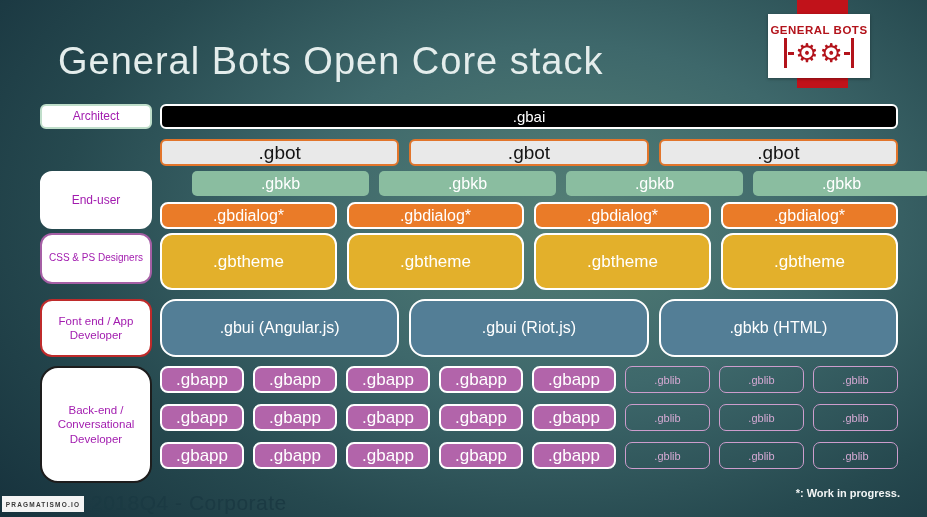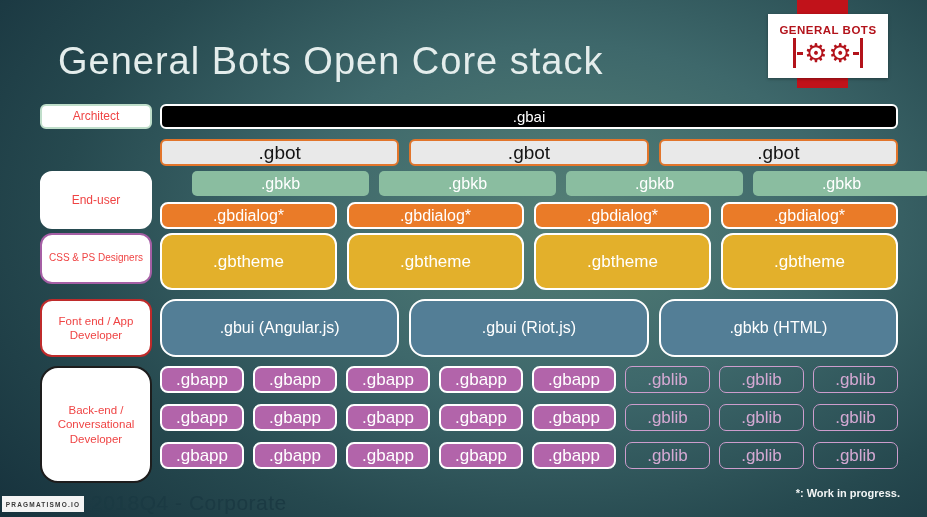--- a/index.html
+++ b/index.html
@@ -14,35 +14,35 @@
 
   .title {
     position:absolute; left:58px; top:40px; width:720px;
     font-size:38px; font-weight:400; letter-spacing:1px;
     color:#e4edec; white-space:nowrap;
   }
 
   
   .logo-band { position:absolute; left:797px; top:0; width:51px; height:88px; background:#c1121a; }
   .logo-card {
-    position:absolute; left:768px; top:14px; width:120px; height:64px;
+    position:absolute; left:768px; top:14px; width:102px; height:64px;
     background:#ffffff; display:flex; flex-direction:column; align-items:center;
     justify-content:center; gap:2px; box-shadow:0 1px 3px rgba(0,0,0,.35);
   }
   .logo-text { color:#b3131b; font-weight:bold; font-size:11.5px; letter-spacing:.5px; }
   .logo-gears { display:flex; align-items:center; gap:1px; line-height:1; }
   .logo-gears .vbar { width:3px; height:30px; background:#b3131b; }
   .logo-gears .hbar { width:6px; height:3px; background:#b3131b; }
   .logo-gears .gear { color:#b3131b; font-size:26px; font-family:"DejaVu Sans",sans-serif; }
 
   
   .lbl {
     position:absolute; left:40px; width:112px; background:#ffffff;
     display:flex; align-items:center; justify-content:center; text-align:center;
-    color:#ef4444; font-size:12px; line-height:1.25; padding:4px 7px;
+    color:#a21caf; font-size:12px; line-height:1.25; padding:4px 7px;
   }
   .lbl-architect { top:104px; height:25px; border:2px solid #bfdeca; border-radius:6px; }
   .lbl-product   { top:139px; height:27px; border:2px solid #d9a826; border-radius:6px; }
   .lbl-enduser   { top:171px; height:58px; border:2px solid #ffffff; border-radius:12px; }
   .lbl-designers { top:233px; height:51px; border:2px solid #a55fa5; border-radius:12px; font-size:10px; }
   .lbl-frontend  { top:299px; height:58px; border:2px solid #bf2b2b; border-radius:12px; font-size:11.5px; }
   .lbl-backend   { top:366px; height:117px; border:2px solid #1d1d1d; border-radius:18px; font-size:11.5px; }
 
   
   .row { position:absolute; left:160px; width:738px; display:flex; gap:10px; }
@@ -60,21 +60,21 @@
     flex:1; display:flex; align-items:center; justify-content:center;
     color:#ffffff; white-space:nowrap;
   }
   .gbai { background:#000000; border:2px solid #ffffff; border-radius:6px; font-size:15px; }
   .gbot { background:#e9e9e9; border:2px solid #e2752b; border-radius:6px; color:#141414; font-size:19px; }
   .gbkb { background:#8abda0; border-radius:5px; font-size:16px; }
   .gbdialog { background:#ea7b28; border:2px solid #ffffff; border-radius:8px; font-size:16px; }
   .gbtheme { background:#e3b02b; border:2.5px solid #ffffff; border-radius:12px; font-size:17px; }
   .gbui { background:#537e96; border:2.5px solid #ffffff; border-radius:16px; font-size:16px; }
   .gbapp { flex:none; width:84px; background:#b264aa; border:2px solid #ffffff; border-radius:8px; font-size:17px; }
-  .gblib { flex:none; width:85px; background:transparent; border:1.5px solid #cd9dcd; border-radius:7px; color:#d4a9d3; font-size:17px; }
+  .gblib { flex:none; width:85px; background:transparent; border:1.5px solid #cd9dcd; border-radius:7px; color:#d4a9d3; font-size:11px; }
 
   
   .brand-box {
     position:absolute; left:2px; top:496px; width:82px; height:16px;
     background:#f4f4f4; display:flex; align-items:center; justify-content:center;
   }
   .brand-box span { font-size:6.5px; letter-spacing:1.2px; color:#3a3a3a; font-weight:bold; }
   .footer-caption {
     position:absolute; left:91px; top:491px; font-size:21px; letter-spacing:.5px;
     color:#1b3a43;

